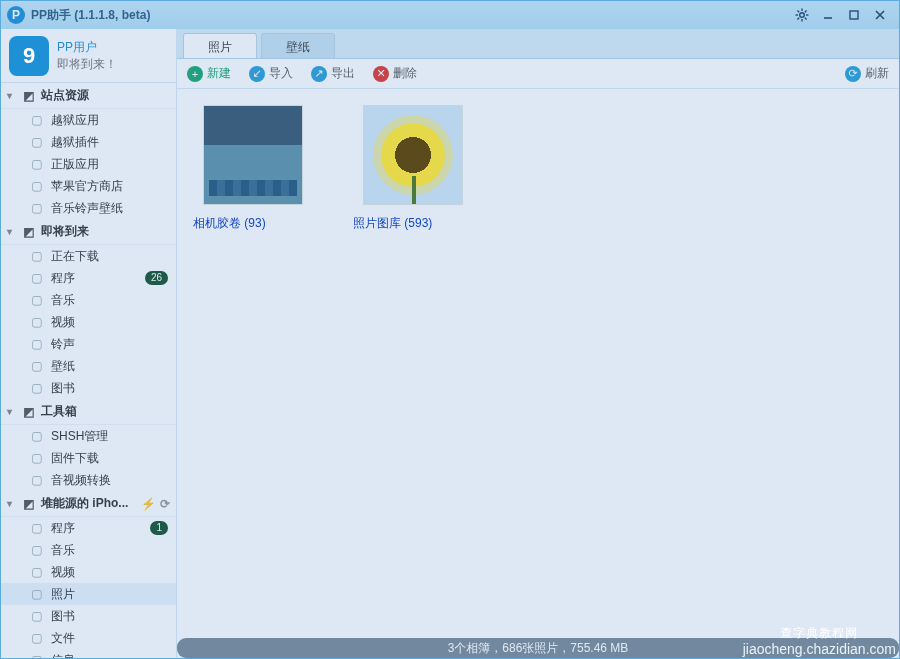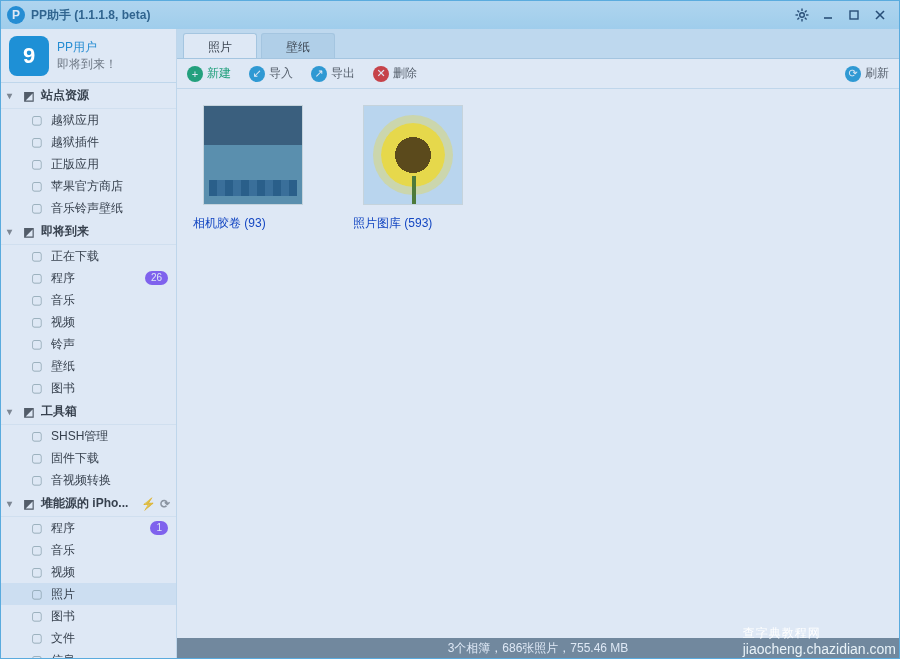--- a/index.html
+++ b/index.html
@@ -19,21 +19,21 @@
 .account .u2 { color: #777; }
 .nav { flex: 1; overflow: auto; }
 .section-head { height: 26px; display: flex; align-items: center; padding: 0 6px; color: #333; font-weight: bold; cursor: pointer; border-bottom: 1px solid #eef4f8; }
 .section-head .chev { width: 12px; color:#888; font-size:10px; margin-right:2px; }
 .section-head .hicon { width: 16px; text-align:center; color:#555; margin-right:4px; }
 .section-head .ex { margin-left:auto; color:#999; font-size:11px; display:flex; gap:4px; }
 .nav-item { height: 22px; display: flex; align-items: center; padding-left: 28px; padding-right:8px; color: #323232; cursor: pointer; }
 .nav-item.active { background: #e9f3fa; }
 .nav-item .iico { width: 16px; text-align:center; color:#9aa; margin-right:6px; font-size:12px; }
 .nav-item .spacer { flex:1; }
-.badge { background:#8b5cf6; color:#fff; border-radius:8px; font-size:10px; padding:0 6px; height:14px; line-height:14px; }
+.badge { background:#14532d; color:#fff; border-radius:8px; font-size:10px; padding:0 6px; height:14px; line-height:14px; }
 .main { flex: 1; display: flex; flex-direction: column; background: #fff; }
 .tabs { height: 30px; background: #d8ecf7; border-bottom: 1px solid #b9d5e6; padding: 4px 6px 0; display:flex; gap:4px; }
 .tab { padding: 5px 24px 4px; background: #c7e1ef; border:1px solid #b9d5e6; border-bottom:none; border-radius:3px 3px 0 0; color:#3a3a3a; cursor:pointer; }
 .tab.on { background:#fff; font-weight: normal; }
 .toolbar { height: 30px; border-bottom:1px solid #d9e9f3; display:flex; align-items:center; padding:0 10px; gap:18px; color:#5a5a5a; }
 .toolbar .tbtn { display:flex; align-items:center; gap:4px; cursor:pointer; }
 .toolbar .tbtn.primary { color:#1aa86d; }
 .toolbar .ico { width:16px; height:16px; border-radius:50%; display:flex; align-items:center; justify-content:center; font-size:11px; color:#fff; }
 .toolbar .ico.gr { background:#1aa86d; }
 .toolbar .ico.bl { background:#2a9fd6; }
@@ -44,23 +44,23 @@
 .thumb { width:100px; height:100px; margin:0 auto 10px; border:1px solid #c5d3dc; background:#eef4f8; position:relative; overflow:hidden; }
 .thumb.camera { background: linear-gradient(#3a5f7e 40%, #5a8fae 40%); }
 .thumb.camera::after { content:""; position:absolute; bottom:8px; left:5px; right:5px; height:16px; background: repeating-linear-gradient(90deg,#2a5f8a 0 8px,#3a6f9a 8px 16px); }
 .thumb.sunflower { background:#b9d5ee; display:flex; align-items:center; justify-content:center; }
 .thumb.sunflower::before { content:""; width:64px; height:64px; border-radius:50%; background: radial-gradient(circle,#5b4a1c 0 18px,#e6d84b 18px 34px, transparent 34px); box-shadow: 0 0 0 8px rgba(230,216,75,0.4); }
 .thumb.sunflower::after { content:""; position:absolute; bottom:0; left:48px; width:4px; height:28px; background:#4d7a3a; }
 .thumb.qq { background:#fff; }
 .thumb.qq::before { content:""; position:absolute; inset:4px; background: repeating-linear-gradient(0deg, #f4e0e0 0 20px, #fff 20px 22px), repeating-linear-gradient(90deg, #f0f0f0 0 24px, #fff 24px 26px); opacity:0.8; }
 .album .cap { color:#1346c2; font-size:12px; }
 .album .count { color:#1346c2; }
-.statusbar { height:20px; background:#7a8a95; color:#fff; font-size:11px; display:flex; align-items:center; justify-content:center; }
+.statusbar { height:20px; background:#7a8a95; color:#fff; font-size:11px; display:flex; align-items:center; justify-content:center;border-radius:9px; }
 .overlay { position:absolute; inset:0; background: rgba(70,130,200,0.18); pointer-events:none; }
-.watermark { position:absolute; right:4px; bottom:2px; text-align:left; color:#fff; font-size:13px; line-height:16px; z-index:30; letter-spacing:1px; pointer-events:none; }
+.watermark { position:absolute; right:4px; bottom:2px; text-align:center; color:#fff; font-size:13px; line-height:16px; z-index:30; letter-spacing:1px; pointer-events:none; }
 .watermark .wm2 { font-size:14px; color: #e8f2f8; letter-spacing:0; }
 svg { display:block; }
 </style>
 </head>
 <body>
 
 <div class="app">
   <div class="overlay"></div>
 
   <div class="titlebar">

